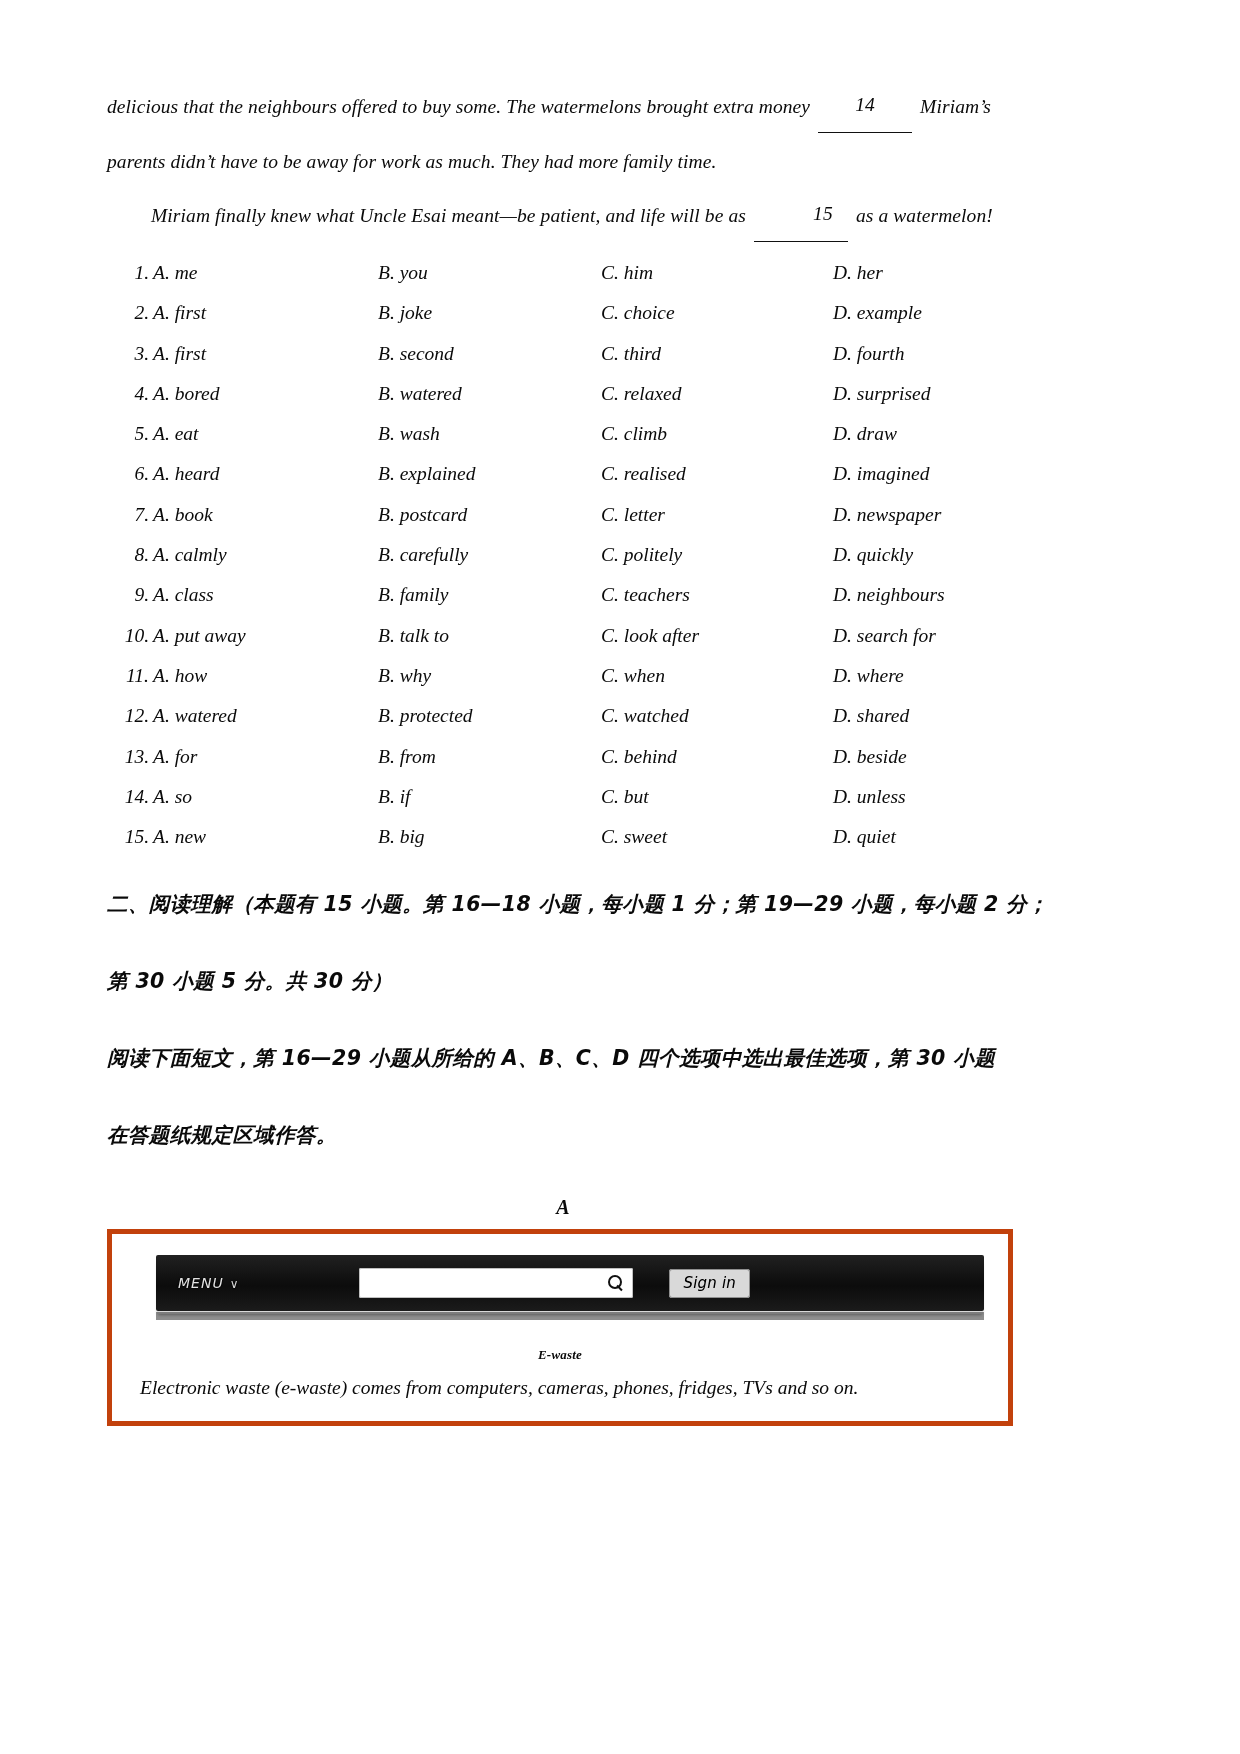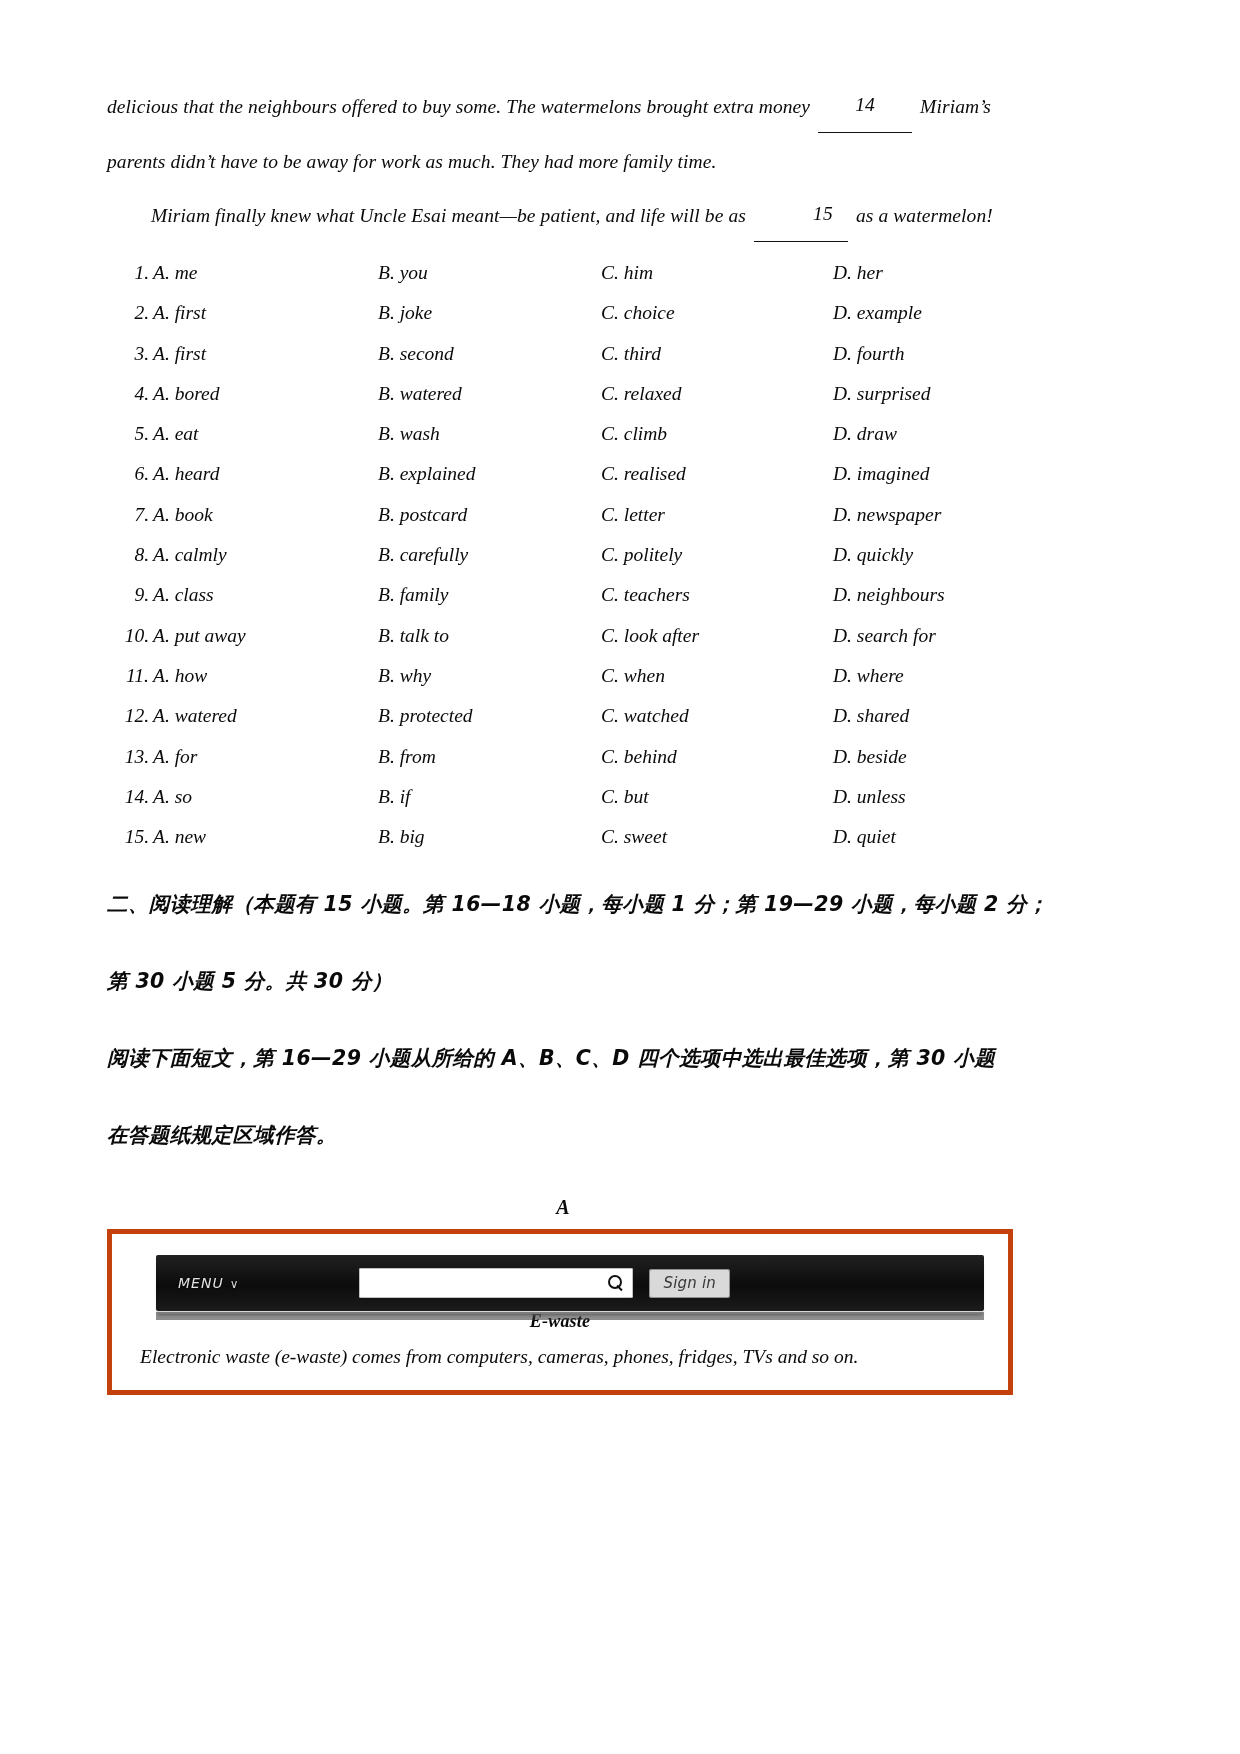--- a/index.html
+++ b/index.html
@@ -174,36 +174,37 @@
     left: 1px; top: 1px;
   }
   .search-glyph b {
     position: absolute;
     width: 7px; height: 2px;
     background: #1d1d1d;
     transform: rotate(45deg);
     left: 9px; top: 13px;
   }
   .nav-signin {
-    margin-left: 16px;
+    margin-left: 36px;
     flex: 0 0 auto;
     background: #cfcfcf;
-    color: #404040;
+    color: #000000;
     font-family: "DejaVu Sans", "Liberation Sans", sans-serif;
     font-size: 15px;
     padding: 5px 14px 6px 14px;
     border-radius: 3px;
     box-shadow: inset 0 0 0 1px #8d8d8d;
     letter-spacing: .2px;
     text-align: right;
   }
   .material-title {
     text-align: center;
     font-weight: bold;
-    font-size: 18px;
+    font-size: 13px;
+    margin-top: 36px;
     letter-spacing: .2px;
   }
   .material-caption {
     font-size: 19.5px;
     margin-top: 14px;
     margin-left: 14px;
     white-space: nowrap;
   }
 
   

